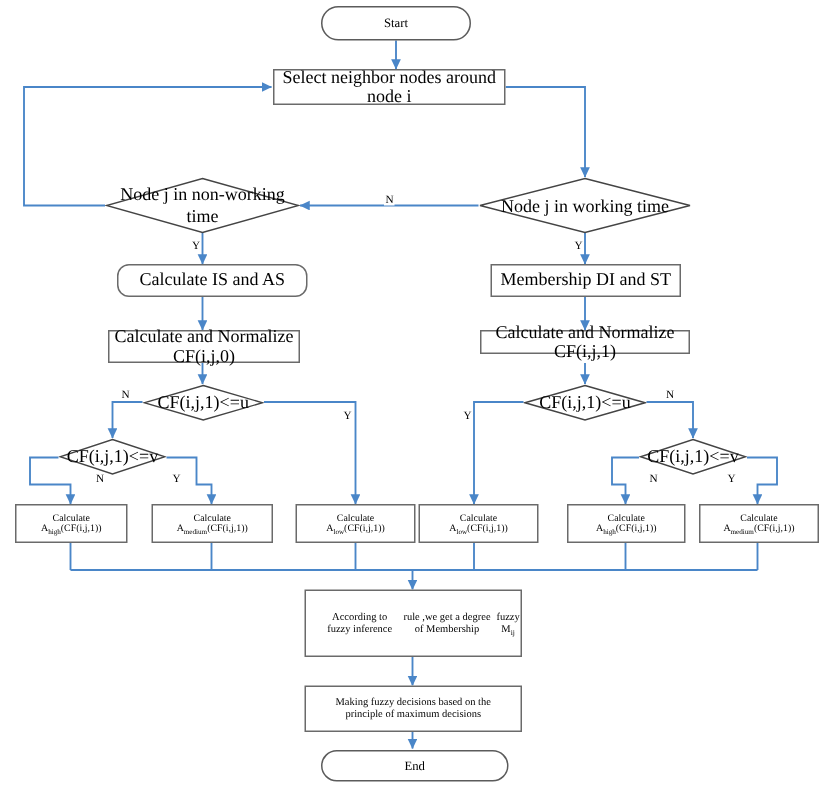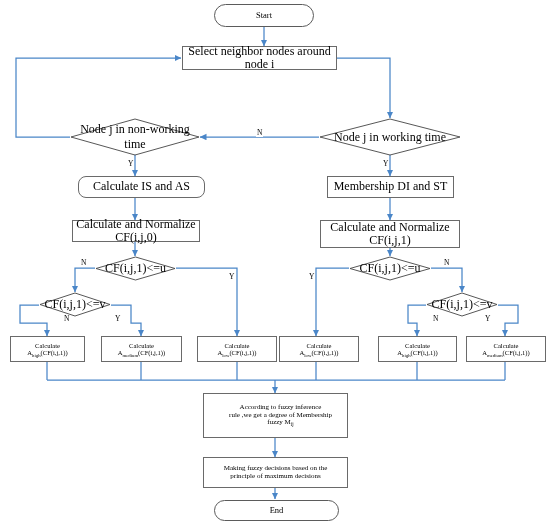--- a/index.html
+++ b/index.html
@@ -160,21 +160,21 @@
   </div>
 
   <div class="node process" style="left:327px; top:176px; width:127px; height:22px;">
     <span>Membership  DI  and  ST</span>
   </div>
 
   <div class="node process" style="left:72px; top:220px; width:128px; height:22px;">
     <span>Calculate and Normalize CF(i,j,0)</span>
   </div>
 
-  <div class="node process" style="left:320px; top:220px; width:140px; height:28px;">
+  <div class="node process" style="left:320px; top:220px; width:140px; height:16px;">
     <span>Calculate and Normalize CF(i,j,1)</span>
   </div>
 
   <div class="node process tiny" style="left:10px; top:336px; width:75px; height:26px; flex-direction:column;">
     <span>Calculate</span>
     <span>
       <span>A</span><sub>high</sub><span>(CF(i,j,1))</span>
     </span>
   </div>
 
@@ -206,21 +206,21 @@
     </span>
   </div>
 
   <div class="node process tiny" style="left:466px; top:336px; width:80px; height:26px; flex-direction:column;">
     <span>Calculate</span>
     <span>
       <span>A</span><sub>medium</sub><span>(CF(i,j,1))</span>
     </span>
   </div>
 
-  <div class="node process small" style="left:203px; top:393px; width:145px; height:45px; flex-direction:column;padding-left:10px;">
+  <div class="node process small" style="left:203px; top:393px; width:145px; height:45px; flex-direction:row;padding-left:10px;">
     <span>According to fuzzy inference</span>
     <span>rule ,we get a degree of Membership</span>
     <span>
       <span>fuzzy M</span><sub>ij</sub>
     </span>
   </div>
 
   <div class="node process small" style="left:203px; top:457px; width:145px; height:31px; flex-direction:column;">
     <span>Making fuzzy decisions based on the</span>
     <span>principle of maximum decisions</span>

